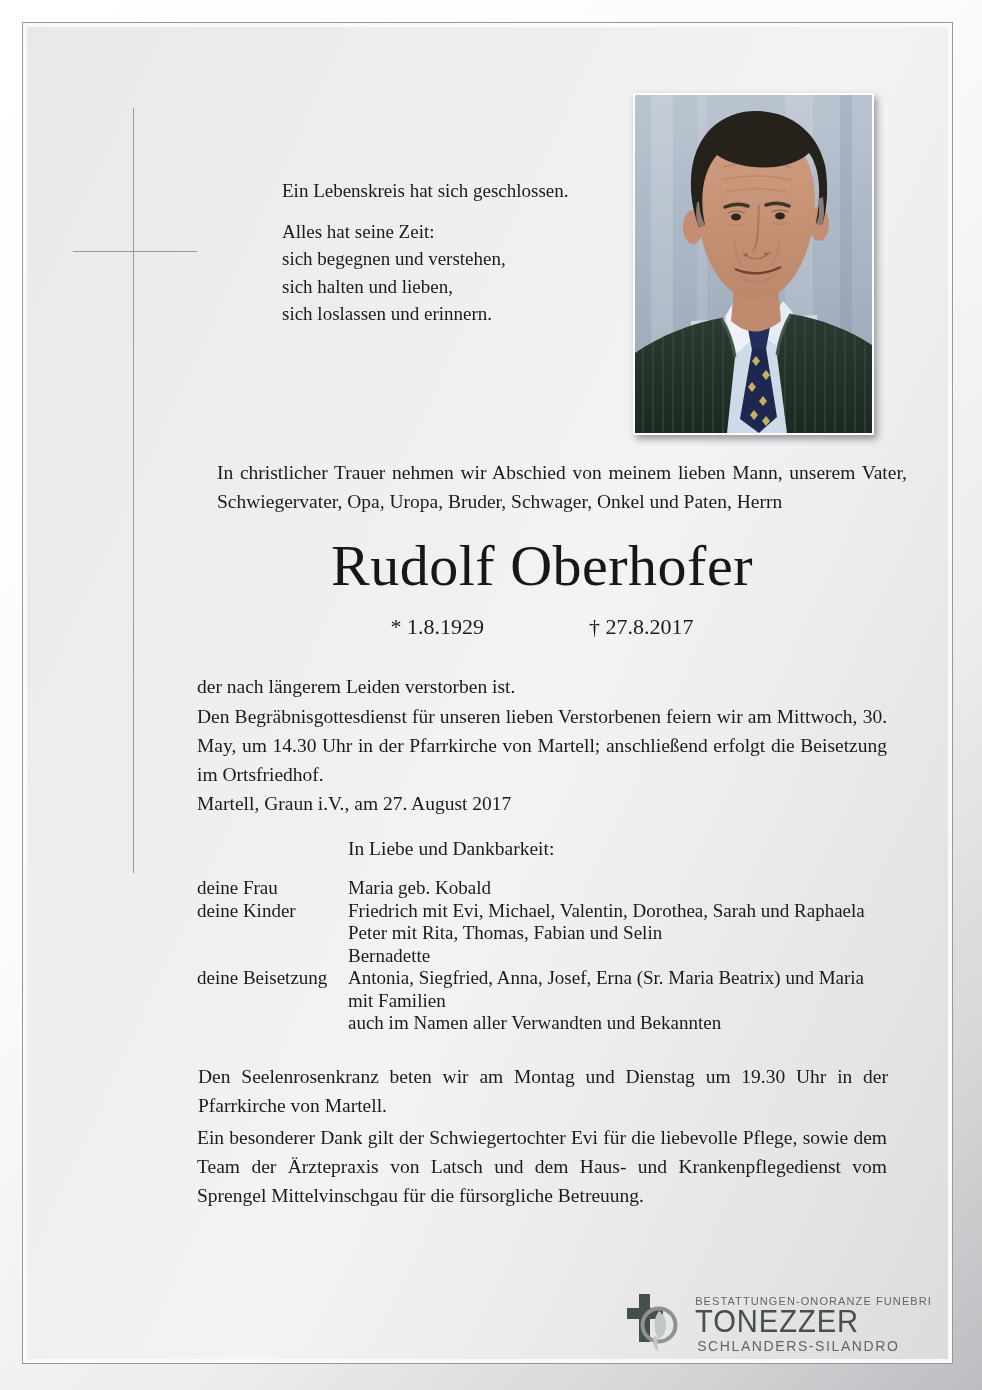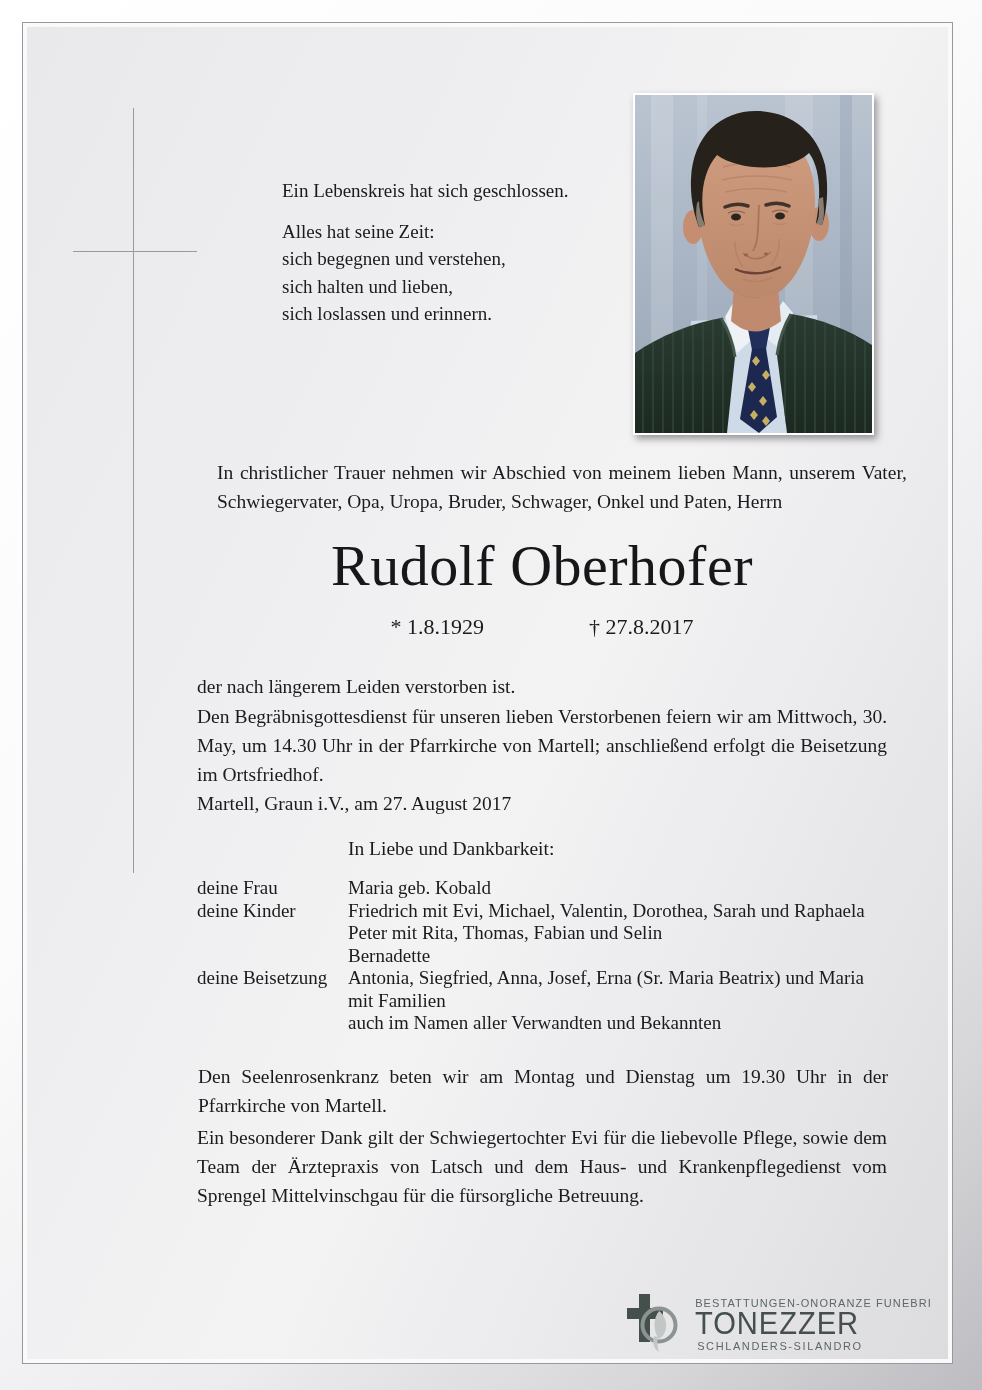--- a/index.html
+++ b/index.html
@@ -68,21 +68,21 @@
   
   .logo{
     position:absolute;right:50px;bottom:30px;
     display:flex;align-items:center;gap:7px;
     font-family:"Liberation Sans","DejaVu Sans",sans-serif;
   }
   .logo-text{display:flex;flex-direction:column;}
   .logo-tagline{font-size:11px;letter-spacing:1.1px;color:#5d6764;white-space:nowrap;}
   .logo-brand{font-size:31px;line-height:30px;letter-spacing:1px;color:#454f4b;
     transform:scaleX(.94);transform-origin:left center;white-space:nowrap;}
-  .logo-subtitle{font-size:11px;letter-spacing:1.6px;color:#5d6764;margin-top:1px;padding-left:2px;white-space:nowrap;}
+  .logo-subtitle{font-size:14px;letter-spacing:1.6px;color:#5d6764;margin-top:1px;padding-left:2px;white-space:nowrap;}
 </style>
 </head>
 <body>
 
 <div class="page">
   <div class="frame"></div>
   <div class="card"></div>
 
   <div class="cross-v"></div>
   <div class="cross-h"></div>

